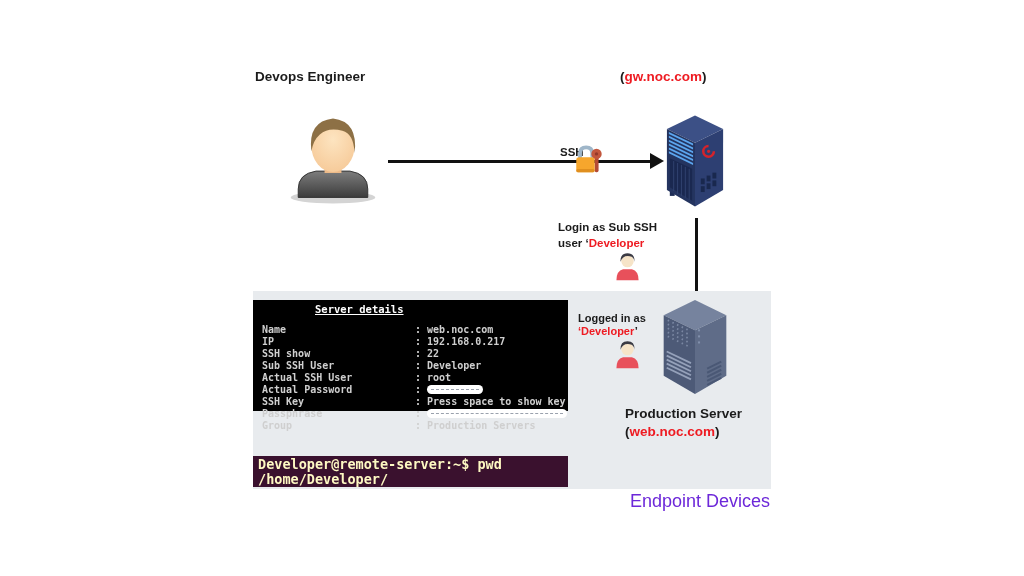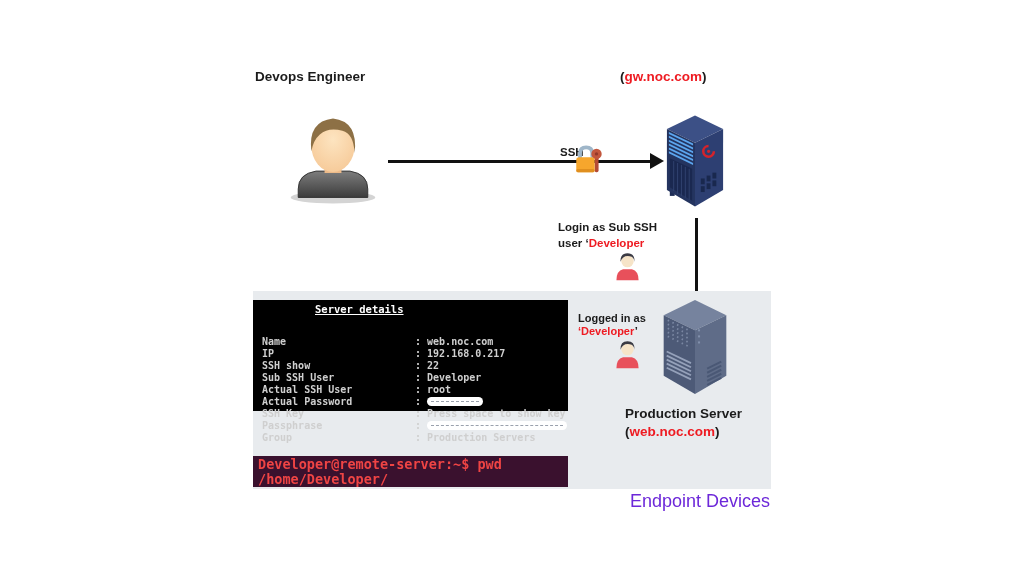--- a/index.html
+++ b/index.html
@@ -45,28 +45,28 @@
   
   #endpoint-panel { left:253px; top:291px; width:518px; height:198px; background:var(--panel,#e8ebee); }
 
   
   #terminal { left:253px; top:300px; width:315px; height:111px; background:var(--term,#000);
               font-family:"DejaVu Sans Mono", monospace; font-weight:700; color:var(--termtext,#cfcfcf);
               font-size:10px; padding:3px 0 0 0; }
   #terminal-title { margin-left:62px; font-size:10.5px; color:#fff; text-decoration:underline; }
   #terminal-rows { margin-top:9px; padding-left:9px; }
   .t-row { height:12px; line-height:12px; white-space:nowrap; }
-  .t-label { display:inline-block; width:153px;margin-top:12px; }
+  .t-label { display:inline-block; width:153px; }
   .redacted { display:inline-block; background:#fff; border-radius:5px; height:9px; position:relative; top:1px; }
   .redacted.long  { width:140px; }
   .redacted.short { width:56px; }
   .redacted::after { content:""; position:absolute; left:4px; right:4px; top:4px; border-top:1px dashed #9aa1ad; }
 
   #prompt-bar { left:253px; top:456px; width:315px; height:31px; background:var(--prompt,#3a112e);
-                font-family:"DejaVu Sans Mono", monospace; font-weight:700; color:#ef4444;
+                font-family:"DejaVu Sans Mono", monospace; font-weight:700; color:#fef9c3;
                 font-size:13.5px; line-height:15px; padding:1px 0 0 5px; white-space:nowrap; }
 </style>
 </head>
 <body>
 
 <div id="canvas">
 
   <div class="abs center big-label" id="devops-label">
     <div>Devops Engineer</div>
   </div>

